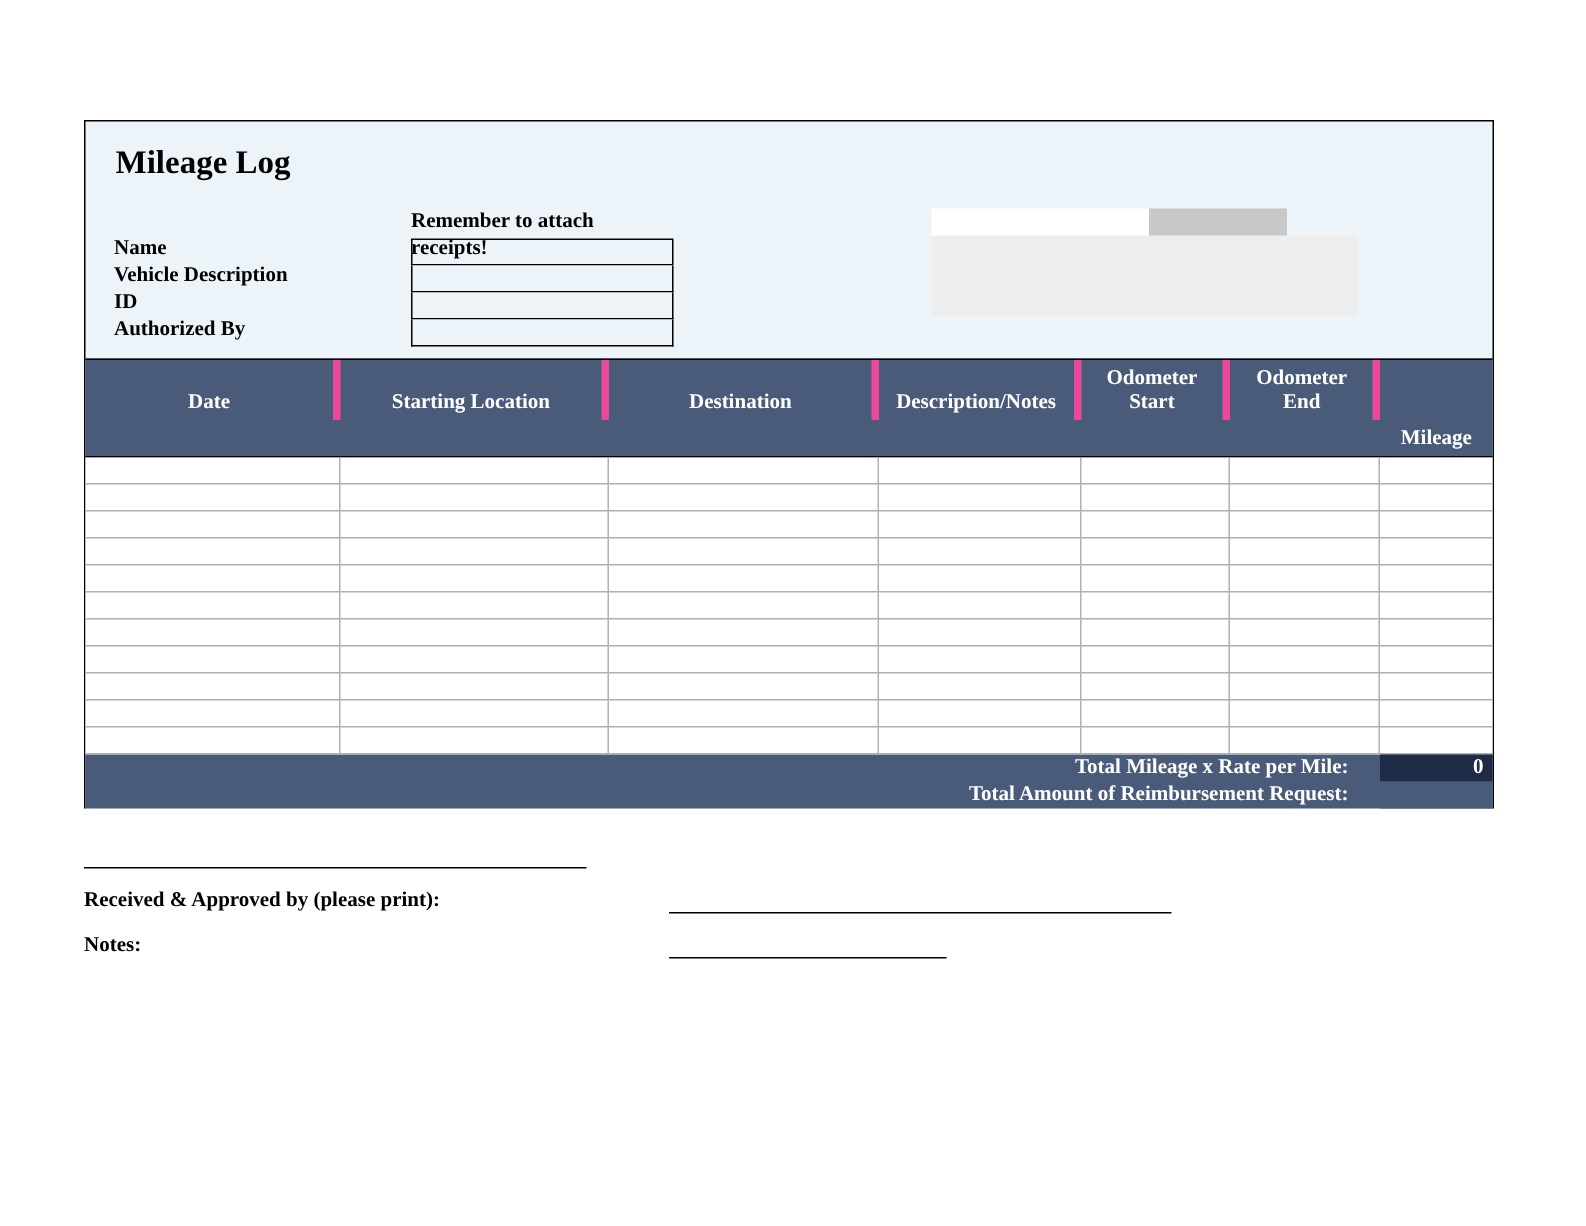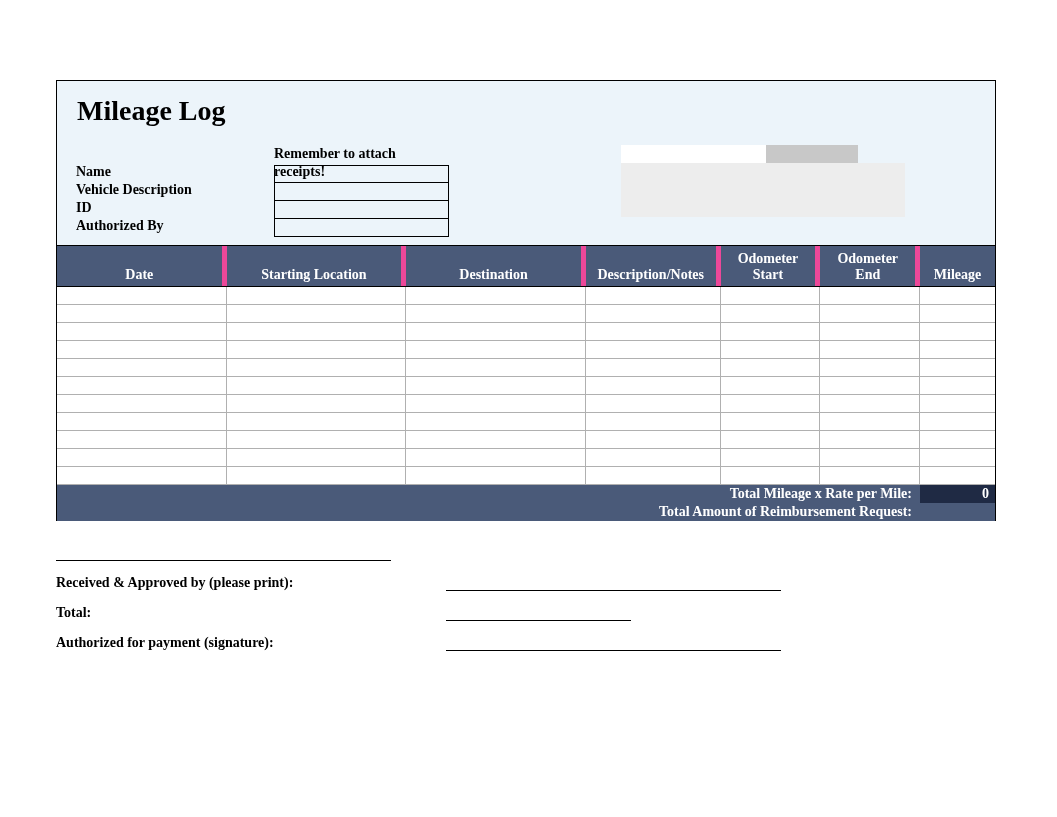--- a/index.html
+++ b/index.html
@@ -19,21 +19,21 @@
   }
   .form-box {
     width: 940px;
     border: 1px solid #000;
     border-bottom: none;
     background: #ecf4fa;
     box-sizing: border-box;
     padding: 0;
   }
   .title {
-    font-size: 28px;
+    font-size: 22px;
     font-weight: bold;
     margin: 14px 0 18px 20px;
   }
   .top-row {
     display: flex;
     align-items: flex-start;
     padding: 0 0 8px 0;
   }
   .labels-col {
     width: 200px;
@@ -83,21 +83,21 @@
   .grid-head div {
     box-sizing: border-box;
     border-right: 5px solid #ec4899;
     display:flex;
     align-items:flex-end;
     justify-content:center;
     padding: 2px 4px 4px 4px;
     height: 40px;
     line-height: 1.1;
   }
-  .grid-head div:last-child { border-right:none; }
+  .grid-head div:last-child { border-right:none;margin-top:24px; }
   .c1{width:170px}.c2{width:180px}.c3{width:180px}.c4{width:135px}.c5{width:100px}.c6{width:100px}.c7{width:75px}
   .grid-body { }
   .grid-row {
     display:flex;
     background:#fff;
     height:18px;
   }
   .grid-row div{
     box-sizing:border-box;
     border-right:1px solid #b0b0b0;
@@ -107,20 +107,21 @@
   .grid-row div:last-child{border-right:none;}
   .totals {
     background:#4a5a79;
     color:#fff;
     font-weight:bold;
   }
   .totals-row{
     display:flex;
     height:18px;
     align-items:center;
+    gap:13px;
   }
   .totals-label{
     flex:1;
     text-align:right;
     padding-right:8px;
   }
   .totals-val{
     width:75px;
     background:#1f2a44;
     text-align:right;
@@ -306,21 +307,17 @@
 
   <div class="sig-block">
     <div class="sig-line">
       <div class="sig-underline u-long"></div>
     </div>
     <div class="sig-line">
       <div class="sig-label">Received &amp; Approved by (please print):</div>
       <div class="sig-underline u-long"></div>
     </div>
     <div class="sig-line">
-      <div class="sig-label">Total:</div>
+      <div class="sig-label">Notes:</div>
       <div class="sig-underline u-short"></div>
-    </div>
-    <div class="sig-line">
-      <div class="sig-label">Authorized for payment (signature):</div>
-      <div class="sig-underline u-long"></div>
     </div>
   </div>
 </div>
 
 </body></html>

